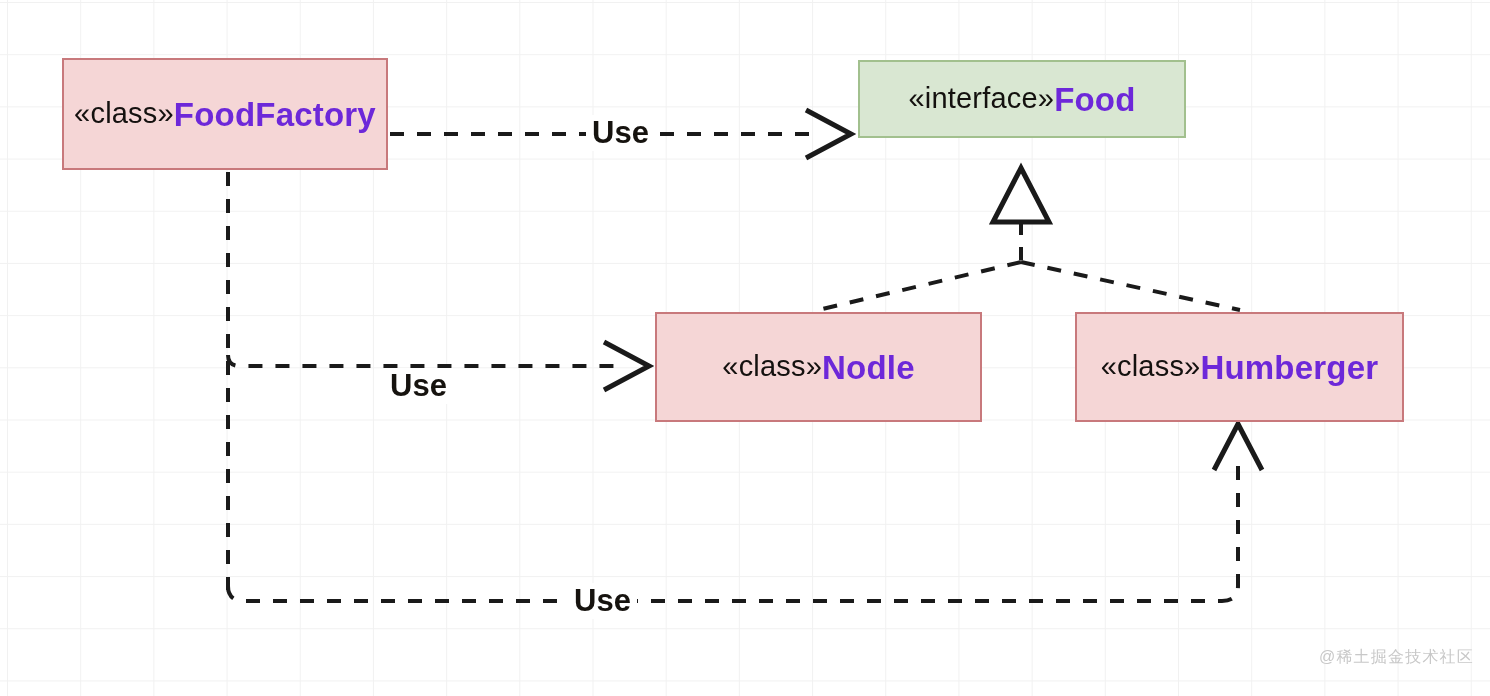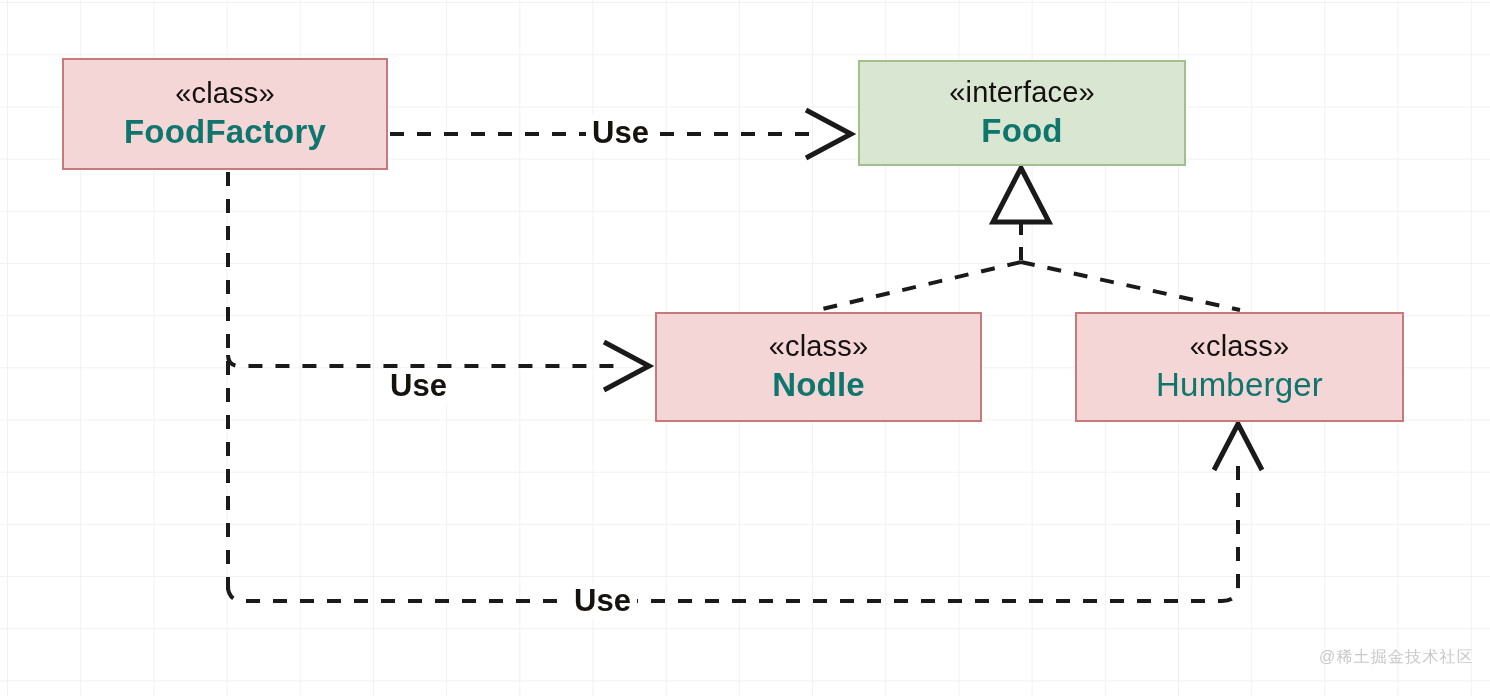--- a/index.html
+++ b/index.html
@@ -27,21 +27,20 @@
     position: absolute;
     left: 0;
     top: 0;
     width: 1490px;
     height: 696px;
   }
   .uml-node {
     position: absolute;
     box-sizing: border-box;
     display: flex;
-    flex-direction: column;
     align-items: center;
     justify-content: center;
     text-align: center;
     line-height: 1.16;
     z-index: 3;
   }
   .uml-node.klass {
     background: #f5d6d6;
     border: 2.5px solid #c8797c;
   }
@@ -50,26 +49,26 @@
     border: 2.5px solid #a2c08e;
   }
   .stereotype {
     font-size: 29px;
     font-weight: 400;
     color: #14110f;
     letter-spacing: 0.2px;
   }
   .node-name {
     font-size: 33px;
-    color: #0f766e;
+    color: #6d28d9;
     margin-top: 3px;
     letter-spacing: 0.2px;
   }
   .node-name.bold { font-weight: 700; }
-  .node-name.regular { font-weight: 400; text-align: right; }
+  .node-name.regular { font-weight: 700; text-align: right; }
 
   .edge-label {
     position: absolute;
     font-size: 31px;
     color: #16130f;
     background: #ffffff;
     padding: 0 6px;
     white-space: nowrap;
     z-index: 4;
     font-weight: 700;
@@ -121,21 +120,21 @@
 
       <path d="M 1021 168 L 1049 222 L 993 222 Z" fill="#ffffff" stroke="#1a1a1a" stroke-width="5" stroke-linejoin="miter"></path>
     </g>
   </svg>
 
   <div class="uml-node klass" style="left:62px; top:58px; width:326px; height:112px;">
     <div class="stereotype">«class»</div>
     <div class="node-name bold">FoodFactory</div>
   </div>
 
-  <div class="uml-node iface" style="left:858px; top:60px; width:328px; height:106px;">
+  <div class="uml-node iface" style="left:858px; top:60px; width:328px; height:78px;">
     <div class="stereotype">«interface»</div>
     <div class="node-name bold">Food</div>
   </div>
 
   <div class="uml-node klass" style="left:655px; top:312px; width:327px; height:110px;">
     <div class="stereotype">«class»</div>
     <div class="node-name bold">Nodle</div>
   </div>
 
   <div class="uml-node klass" style="left:1075px; top:312px; width:329px; height:110px;">

